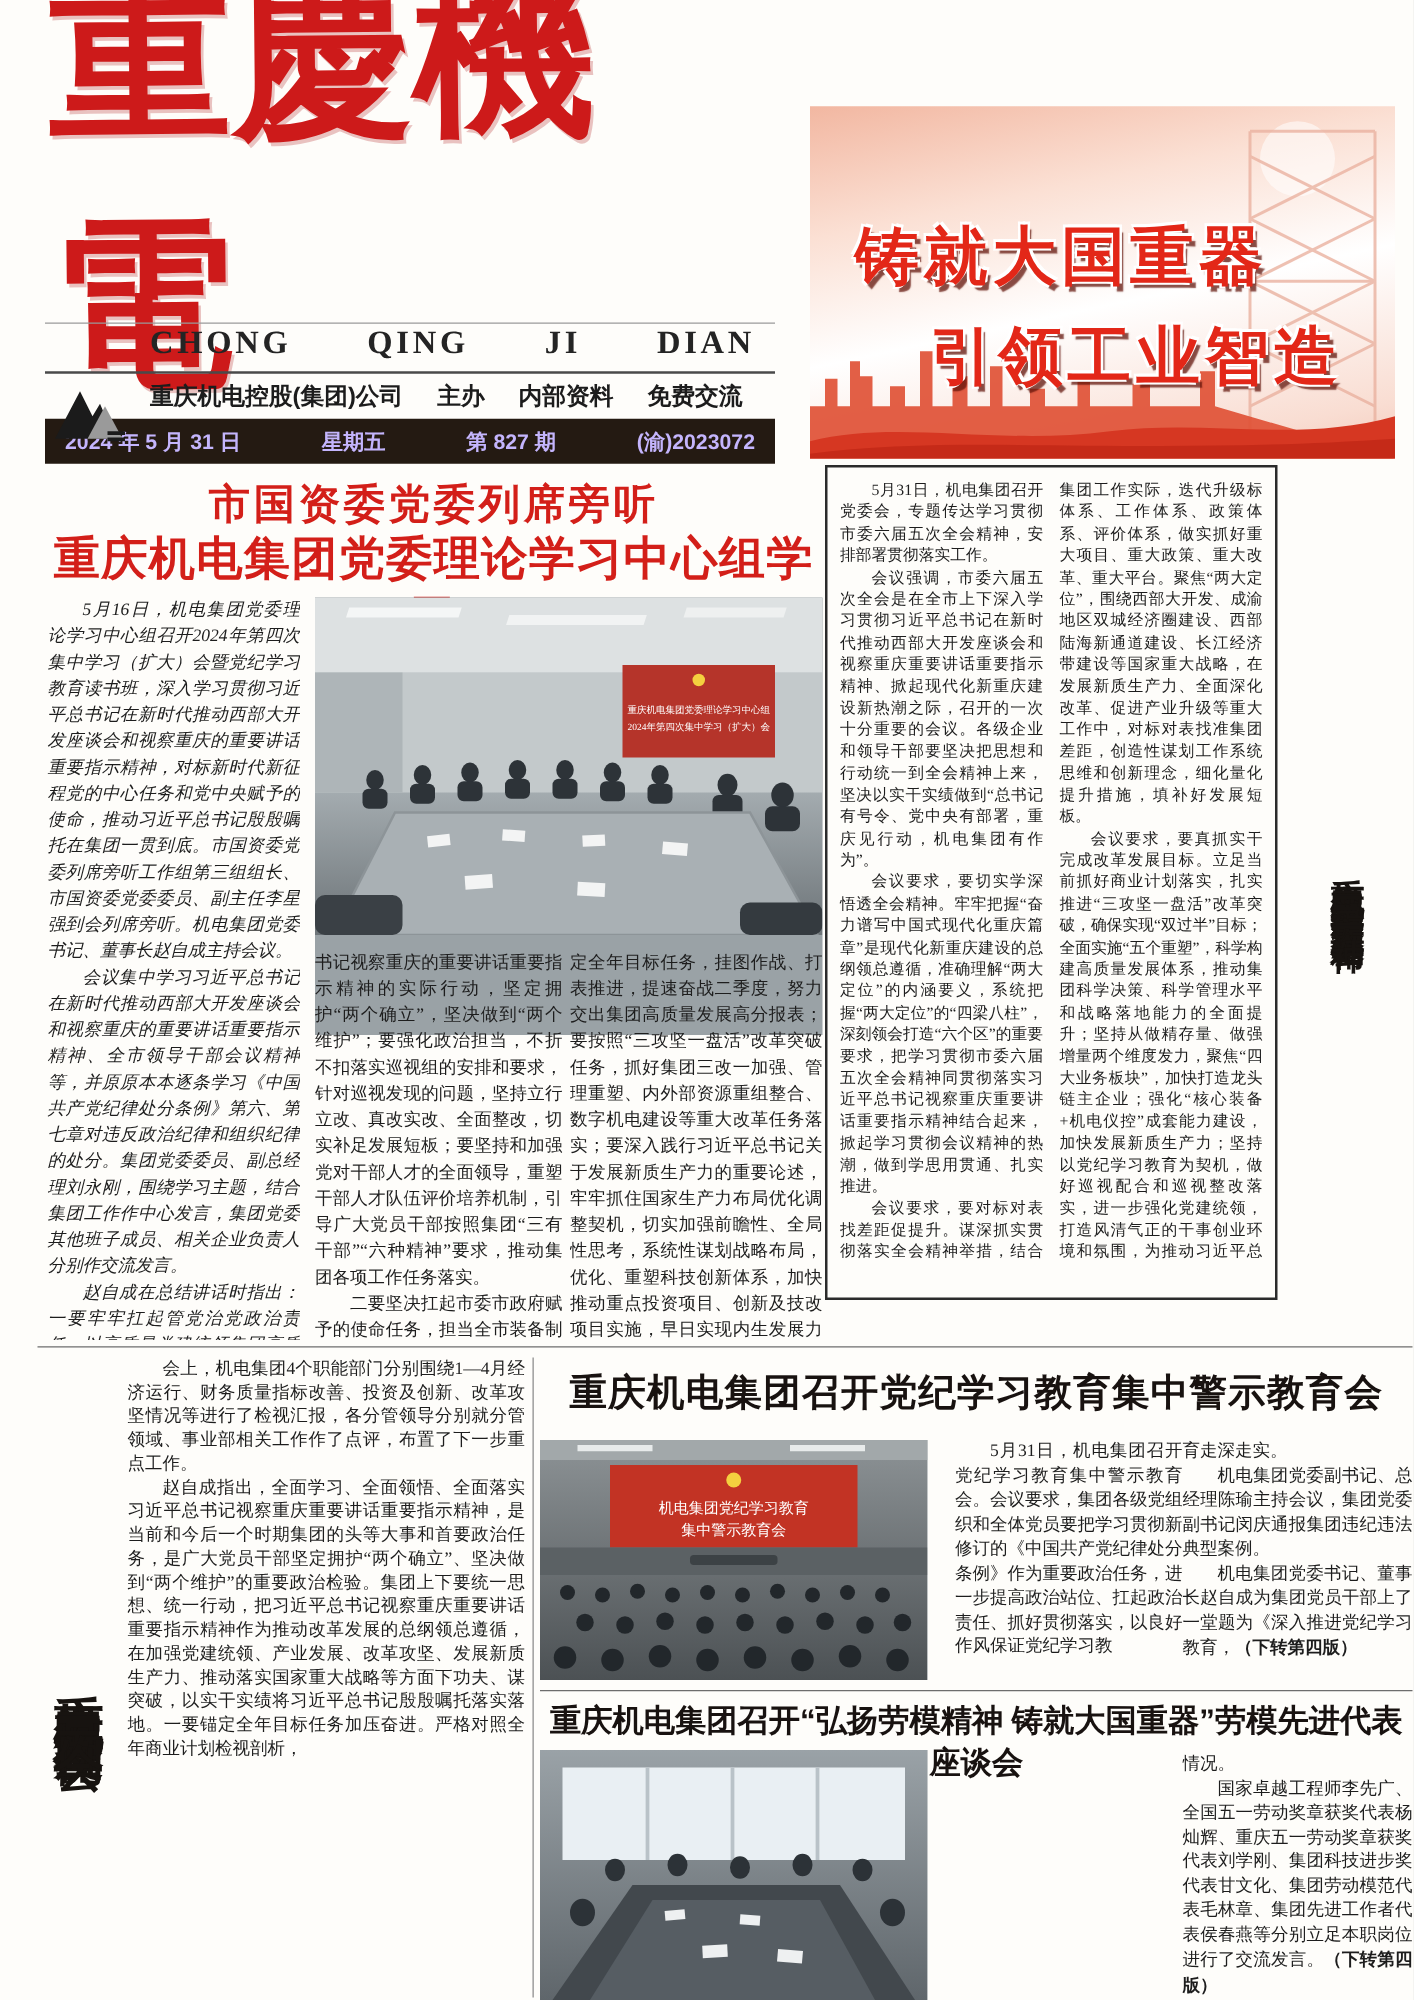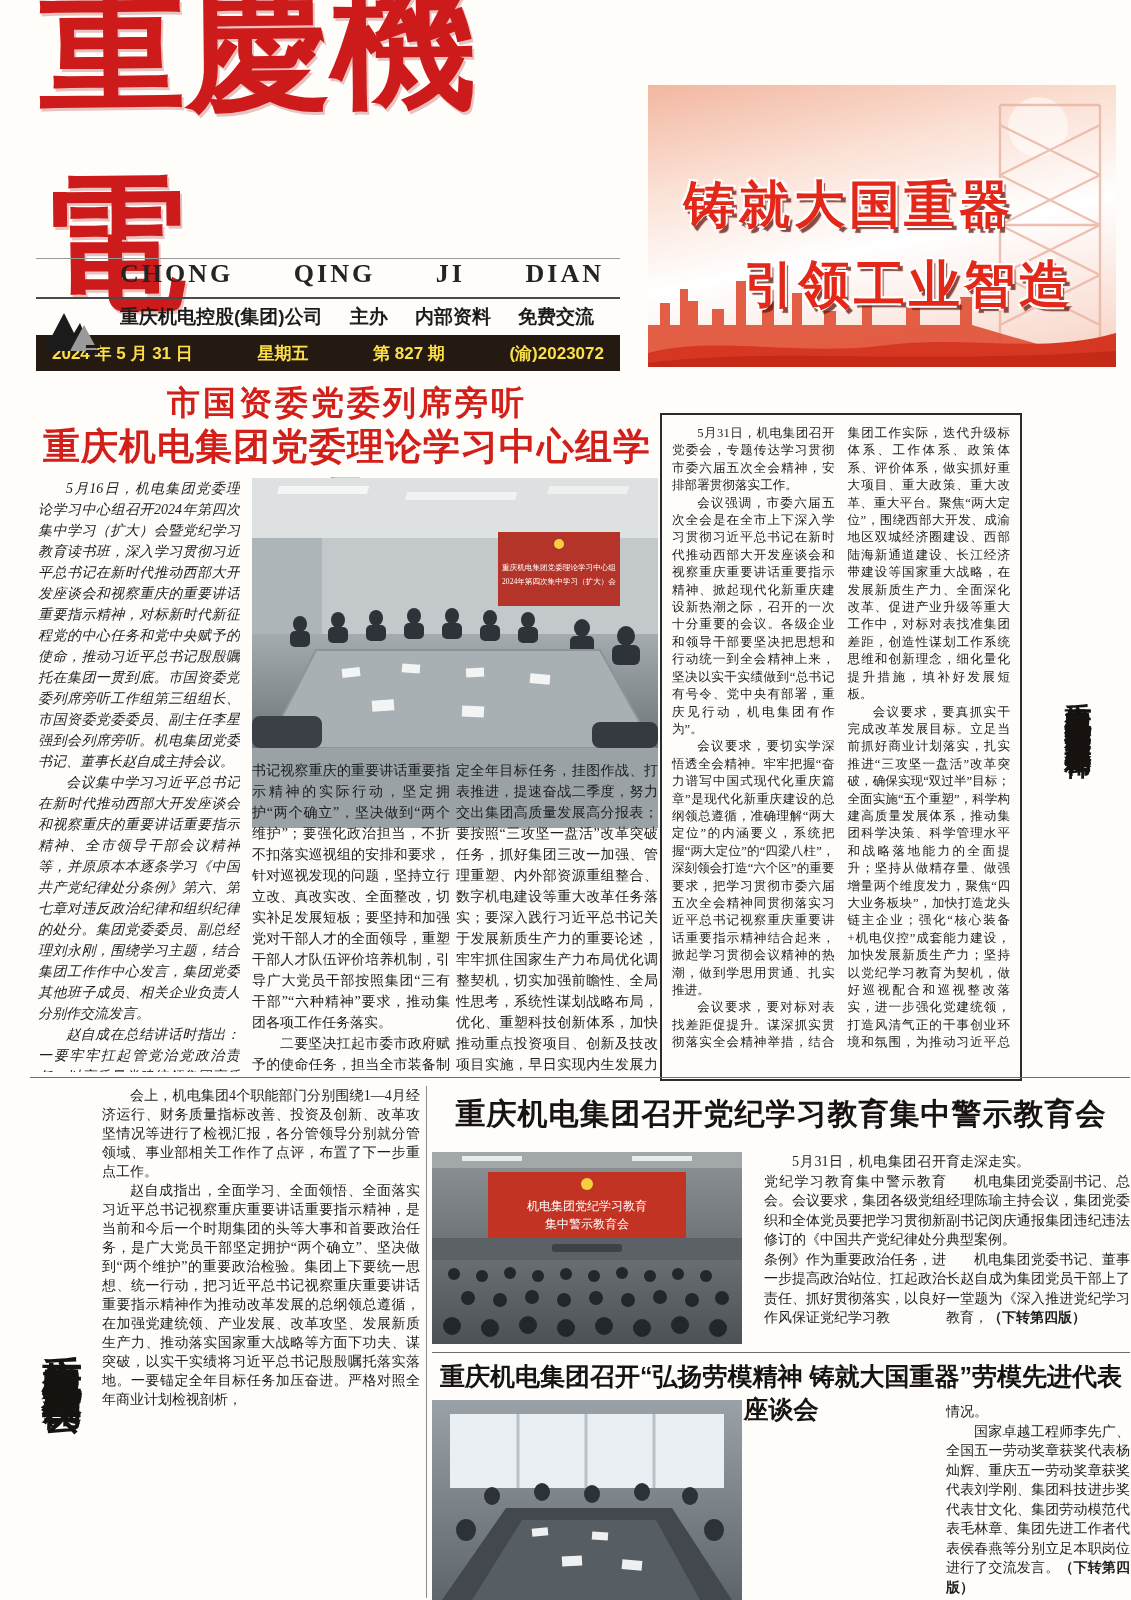--- a/index.html
+++ b/index.html
@@ -11,21 +11,21 @@
   .brand-title{position:absolute;left:34px;top:38px;width:594px;height:212px;display:flex;
     justify-content:space-between;align-items:center;padding:0 6px;
     font-size:146px;font-weight:900;color:#cd1a1a;transform:rotate(-0.6deg);
     text-shadow:2px 3px 0 rgba(170,20,20,.25);font-family:"DejaVu Serif",serif;}
   .masthead-info{position:absolute;left:36px;top:258px;width:584px;border-top:1px solid #9a9a9a;}
   .pinyin-row{height:40px;display:flex;justify-content:space-between;align-items:flex-start;
     padding:0 16px 0 84px;border-bottom:2px solid #4a4a4a;
     font-weight:700;font-size:26px;letter-spacing:3px;color:#242424;}
   .org-row{height:36px;display:flex;justify-content:space-between;align-items:center;
     padding:0 26px 0 84px;font-family:"Liberation Sans",sans-serif;font-weight:700;font-size:19px;color:#1c1c1c;}
-  .date-bar{height:36px;background:#241a12;color:#fde047;display:flex;justify-content:space-between;
+  .date-bar{height:36px;background:#241a12;color:#c4b5fd;display:flex;justify-content:space-between;
     align-items:center;padding:0 16px;font-family:"Liberation Sans",sans-serif;font-weight:600;font-size:17px;}
   .logo{position:absolute;left:4px;top:46px;width:72px;height:52px;}
 
   
   .banner{position:absolute;left:648px;top:85px;width:468px;height:282px;overflow:hidden;
     background:linear-gradient(168deg,#f2b7a1 0%,#fbe0d4 28%,#ffffff 55%,#f9ddd2 88%,#f3c9ba 100%);}
   .banner svg{position:absolute;left:0;top:0;width:100%;height:100%;}
   .banner-line{position:absolute;font-family:"Liberation Sans",sans-serif;font-weight:900;font-size:51px;
     letter-spacing:4px;color:#e32718;
     text-shadow:-2px -2px 0 #fff,2px -2px 0 #fff,-2px 2px 0 #fff,3px 4px 1px rgba(96,18,8,.75);}
@@ -227,21 +227,21 @@
 
   <div class="body-col lead-col2" data-name="lead-column-2">
     <p class="cont" data-name="paragraph">书记视察重庆的重要讲话重要指示精神的实际行动，坚定拥护“两个确立”，坚决做到“两个维护”；要强化政治担当，不折不扣落实巡视组的安排和要求，针对巡视发现的问题，坚持立行立改、真改实改、全面整改，切实补足发展短板；要坚持和加强党对干部人才的全面领导，重塑干部人才队伍评价培养机制，引导广大党员干部按照集团“三有干部”“六种精神”要求，推动集团各项工作任务落实。</p>
     <p data-name="paragraph">二要坚决扛起市委市政府赋予的使命任务，担当全市装备制造业高质量发展排头兵。要锚</p>
   </div>
 
   <div class="body-col lead-col3" data-name="lead-column-3">
     <p class="cont" data-name="paragraph"><span data-name="paragraph-text">定全年目标任务，挂图作战、打表推进，提速奋战二季度，努力交出集团高质量发展高分报表；要按照“三攻坚一盘活”改革突破任务，抓好集团三改一加强、管理重塑、内外部资源重组整合、数字机电建设等重大改革任务落实；要深入践行习近平总书记关于发展新质生产力的重要论述，牢牢抓住国家生产力布局优化调整契机，切实加强前瞻性、全局性思考，系统性谋划战略布局，优化、重塑科技创新体系，加快推动重点投资项目、创新及技改项目实施，早日实现内生发展力的支撑作用。</span></p>
   </div>
 
-  <div class="party-box body-col" data-name="party-committee-article" style="position:absolute;margin-top:41px;">
+  <div class="party-box body-col" data-name="party-committee-article" style="position:absolute;">
     <p data-name="paragraph">5月31日，机电集团召开党委会，专题传达学习贯彻市委六届五次全会精神，安排部署贯彻落实工作。</p>
     <p data-name="paragraph">会议强调，市委六届五次全会是在全市上下深入学习贯彻习近平总书记在新时代推动西部大开发座谈会和视察重庆重要讲话重要指示精神、掀起现代化新重庆建设新热潮之际，召开的一次十分重要的会议。各级企业和领导干部要坚决把思想和行动统一到全会精神上来，坚决以实干实绩做到“总书记有号令、党中央有部署，重庆见行动，机电集团有作为”。</p>
     <p data-name="paragraph">会议要求，要切实学深悟透全会精神。牢牢把握“奋力谱写中国式现代化重庆篇章”是现代化新重庆建设的总纲领总遵循，准确理解“两大定位”的内涵要义，系统把握“两大定位”的“四梁八柱”，深刻领会打造“六个区”的重要要求，把学习贯彻市委六届五次全会精神同贯彻落实习近平总书记视察重庆重要讲话重要指示精神结合起来，掀起学习贯彻会议精神的热潮，做到学思用贯通、扎实推进。</p>
     <p data-name="paragraph">会议要求，要对标对表找差距促提升。谋深抓实贯彻落实全会精神举措，结合集团工作实际，迭代升级标体系、工作体系、政策体系、评价体系，做实抓好重大项目、重大政策、重大改革、重大平台。聚焦“两大定位”，围绕西部大开发、成渝地区双城经济圈建设、西部陆海新通道建设、长江经济带建设等国家重大战略，在发展新质生产力、全面深化改革、促进产业升级等重大工作中，对标对表找准集团差距，创造性谋划工作系统思维和创新理念，细化量化提升措施，填补好发展短板。</p>
     <p data-name="paragraph">会议要求，要真抓实干完成改革发展目标。立足当前抓好商业计划落实，扎实推进“三攻坚一盘活”改革突破，确保实现“双过半”目标；全面实施“五个重塑”，科学构建高质量发展体系，推动集团科学决策、科学管理水平和战略落地能力的全面提升；坚持从做精存量、做强增量两个维度发力，聚焦“四大业务板块”，加快打造龙头链主企业；强化“核心装备+机电仪控”成套能力建设，加快发展新质生产力；坚持以党纪学习教育为契机，做好巡视配合和巡视整改落实，进一步强化党建统领，打造风清气正的干事创业环境和氛围，为推动习近平总书记殷殷嘱托和全会精神在集团落实落地提供坚强保障。</p>
 
   </div>
   <div class="vertical-head party-vertical" data-name="party-article-vertical-headline">
     <span data-name="vertical-headline-text">重庆机电集团召开党委会学习贯彻市委六届五次全会精神</span>
   </div>

